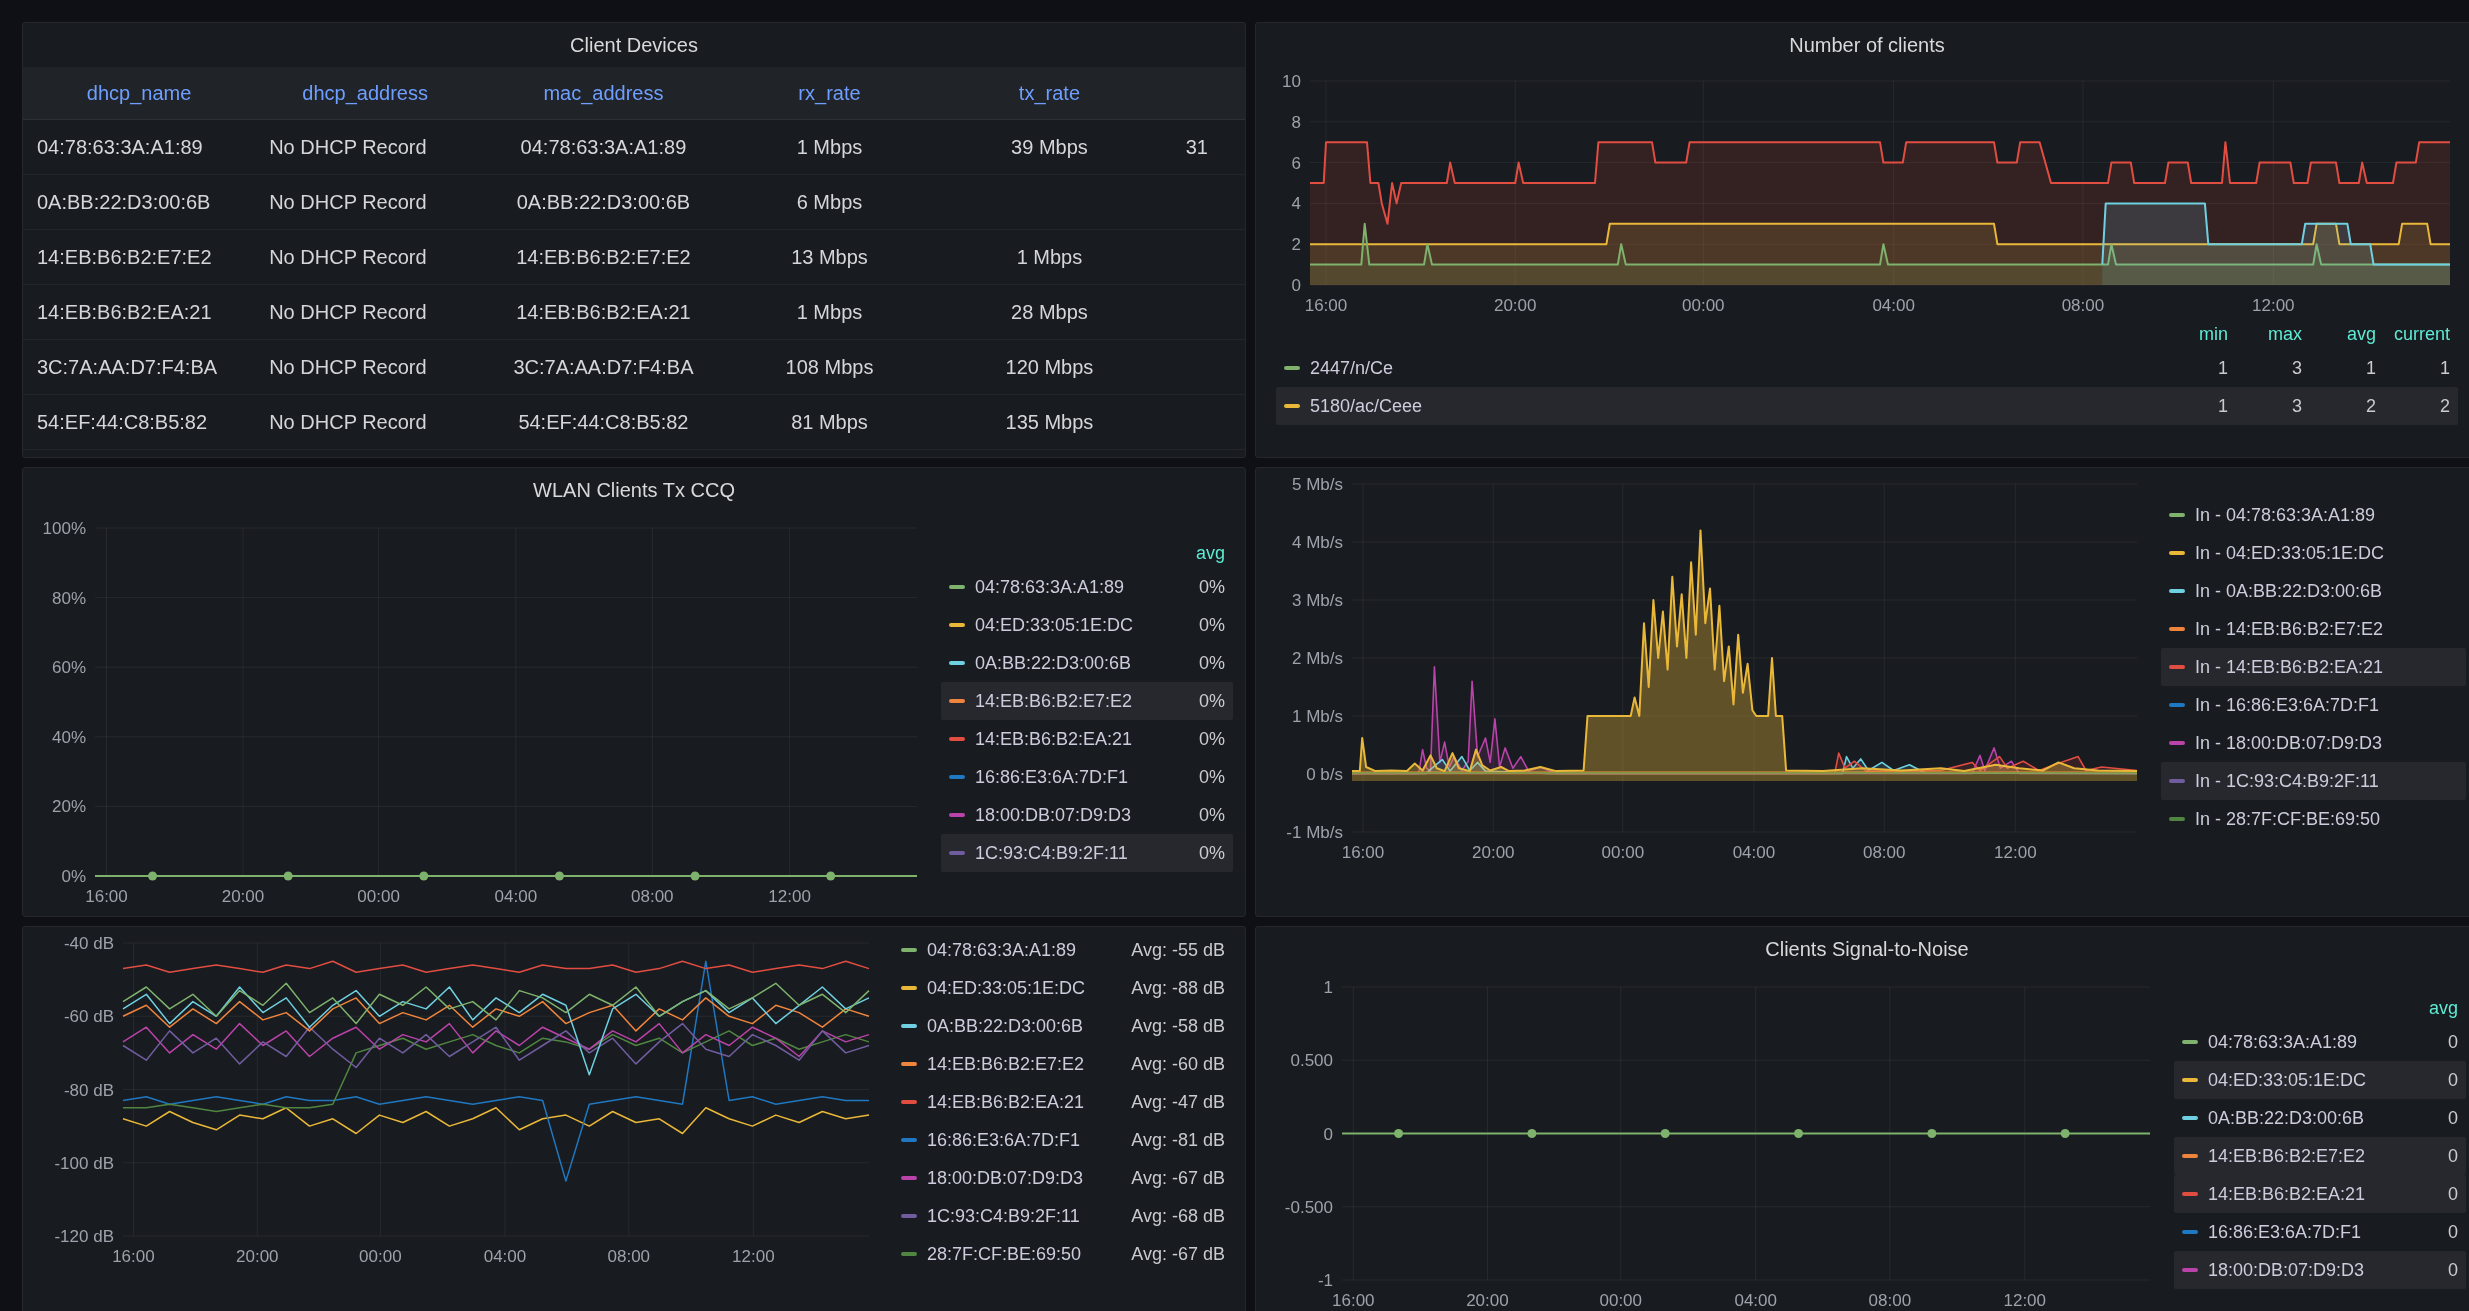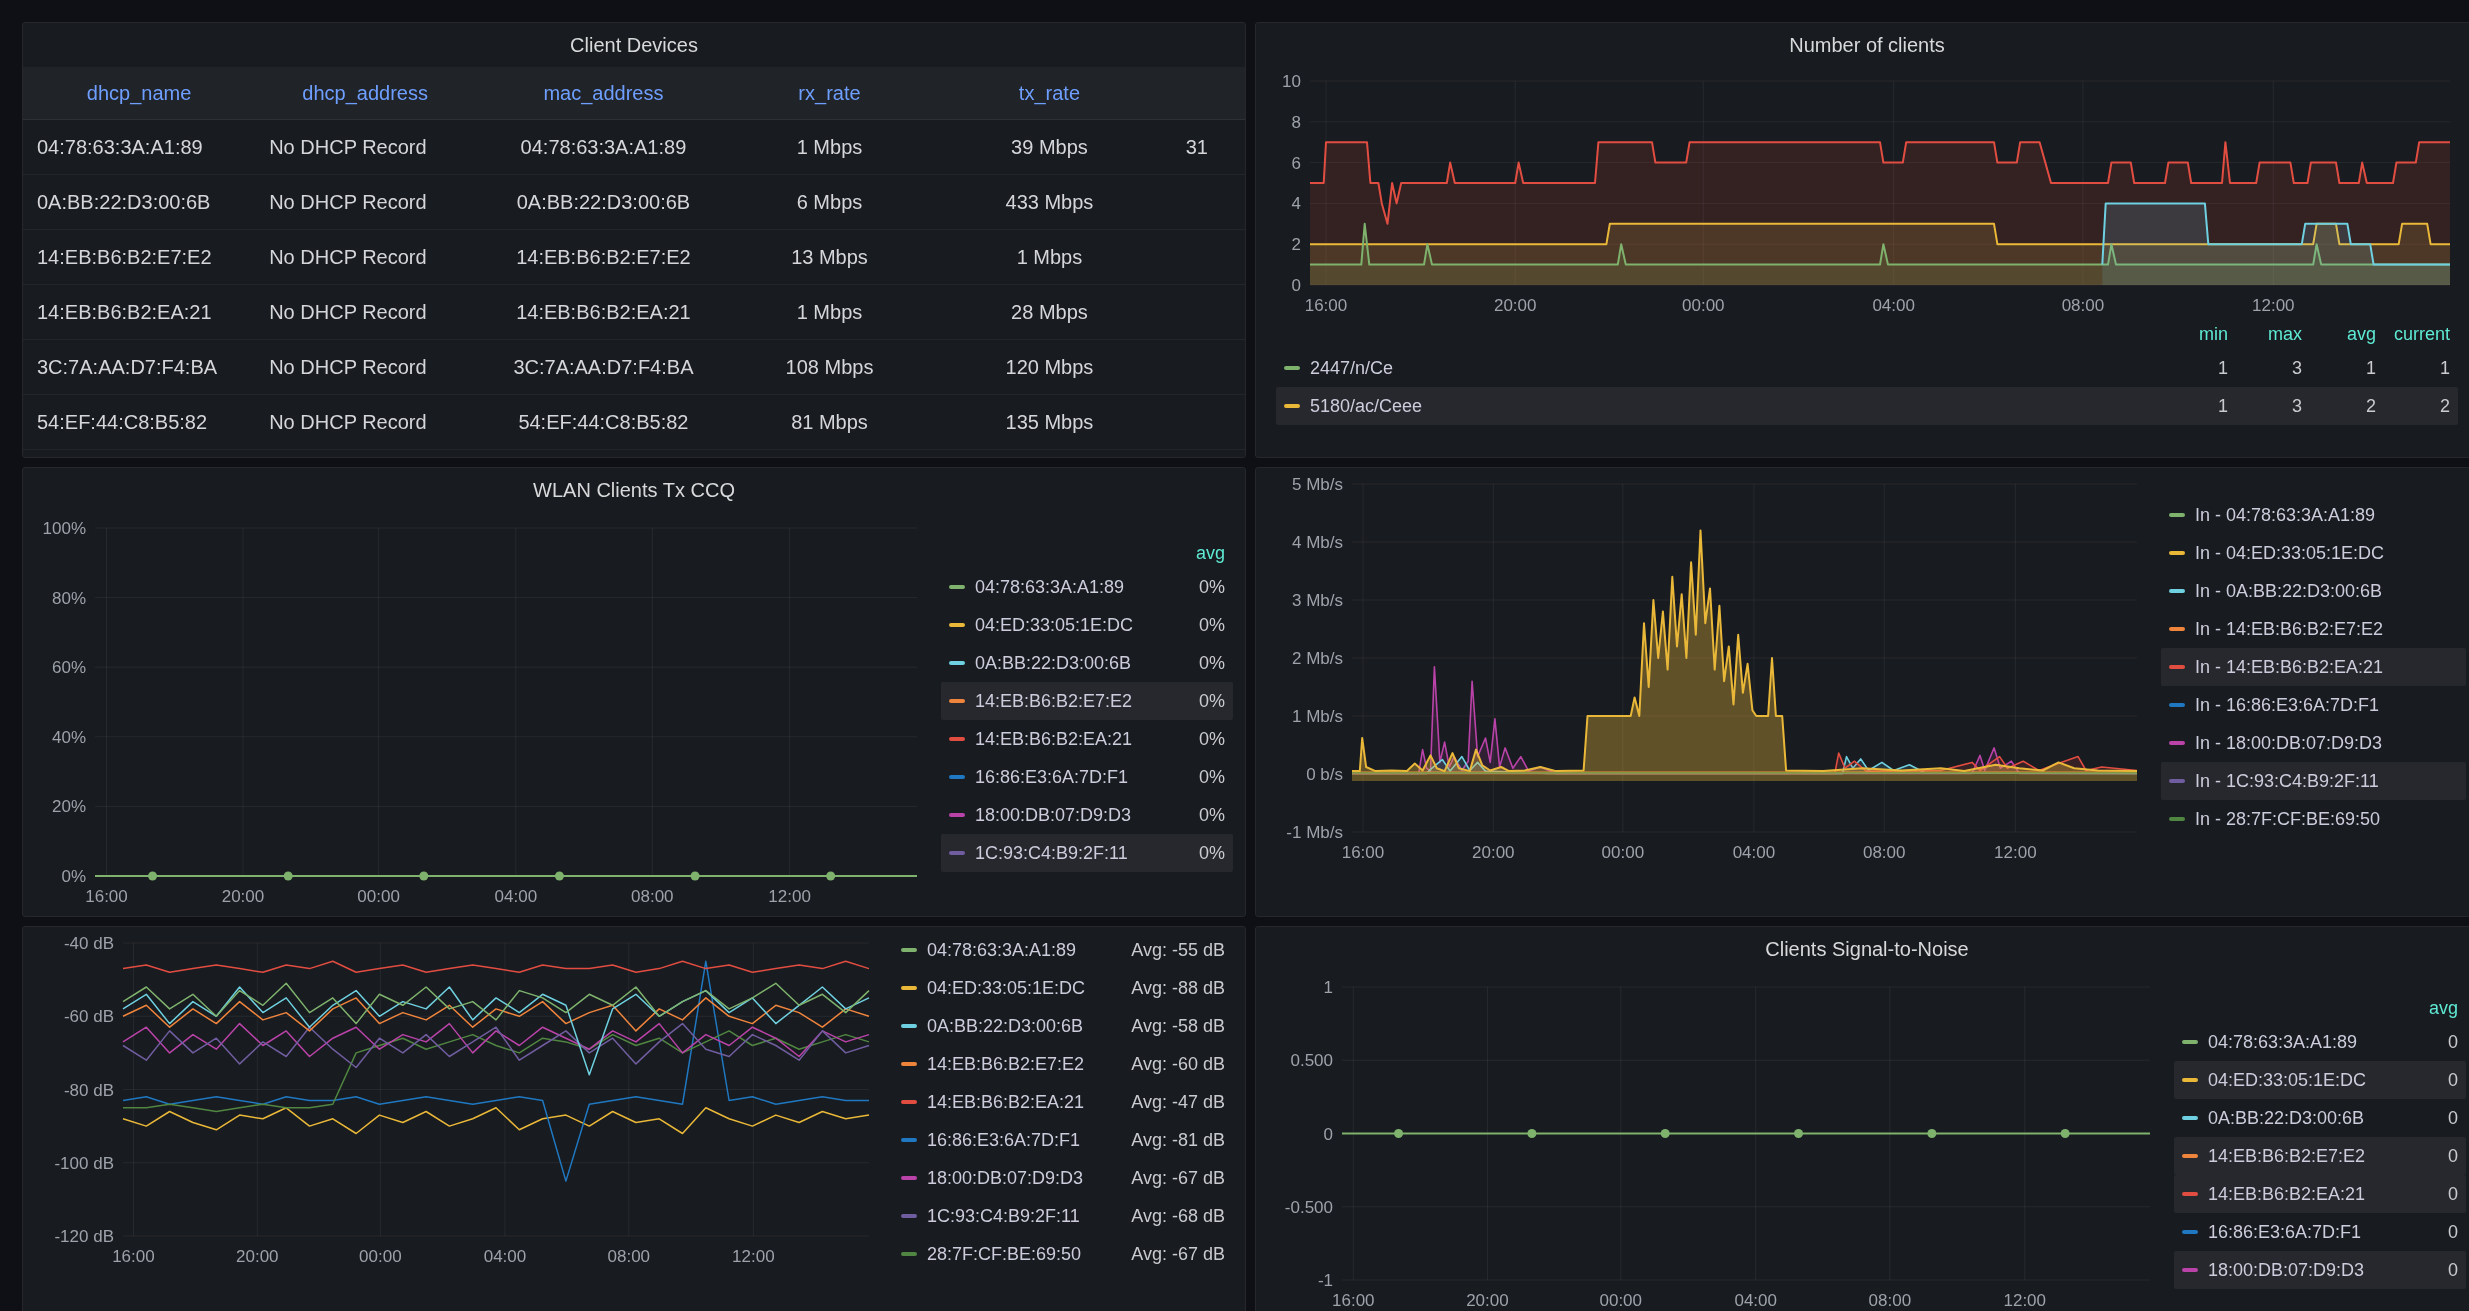--- a/index.html
+++ b/index.html
@@ -56,21 +56,20 @@
             <div class="tcell a-center" style="width: 21%;">04:78:63:3A:A1:89</div>
             <div class="tcell a-center" style="width: 16%;">1 Mbps</div>
             <div class="tcell a-center" style="width: 20%;">39 Mbps</div>
             <div class="tcell a-left" style="width: 6%;">31</div>
           </div>
           <div class="trow">
             <div class="tcell a-left" style="width: 19%;">0A:BB:22:D3:00:6B</div>
             <div class="tcell a-left" style="width: 18%;">No DHCP Record</div>
             <div class="tcell a-center" style="width: 21%;">0A:BB:22:D3:00:6B</div>
             <div class="tcell a-center" style="width: 16%;">6 Mbps</div>
-            <div class="tcell a-center" style="width: 20%;">433 Mbps</div>
             <div class="tcell a-left" style="width: 6%;"></div>
           </div>
           <div class="trow">
             <div class="tcell a-left" style="width: 19%;">14:EB:B6:B2:E7:E2</div>
             <div class="tcell a-left" style="width: 18%;">No DHCP Record</div>
             <div class="tcell a-center" style="width: 21%;">14:EB:B6:B2:E7:E2</div>
             <div class="tcell a-center" style="width: 16%;">13 Mbps</div>
             <div class="tcell a-center" style="width: 20%;">1 Mbps</div>
             <div class="tcell a-left" style="width: 6%;"></div>
           </div>

